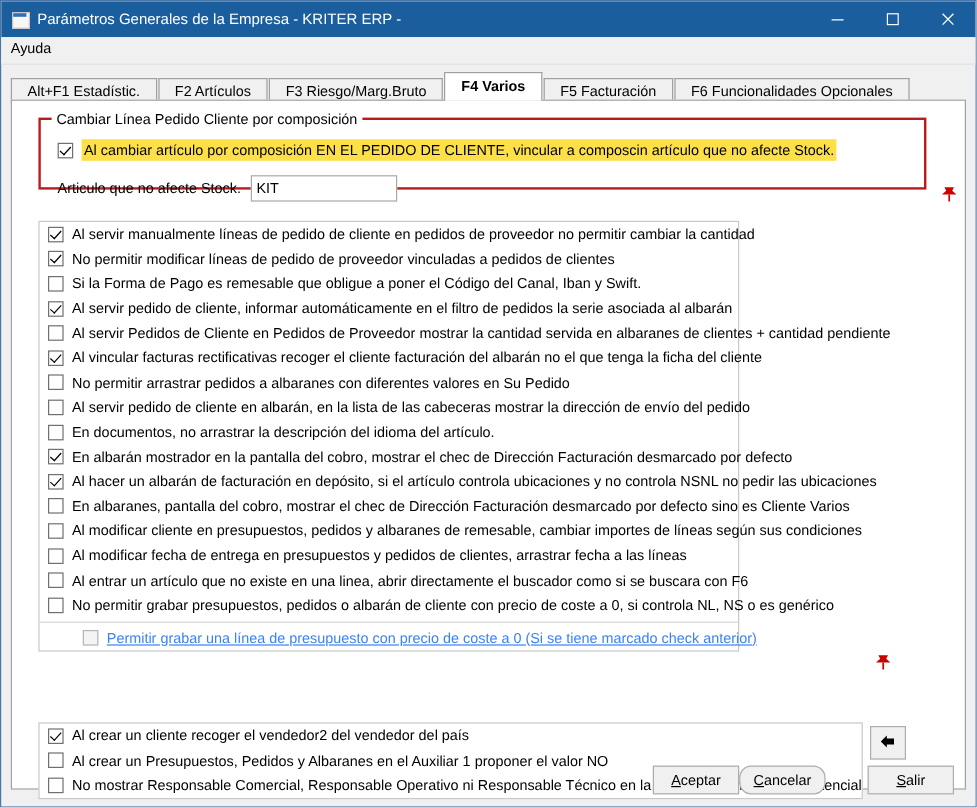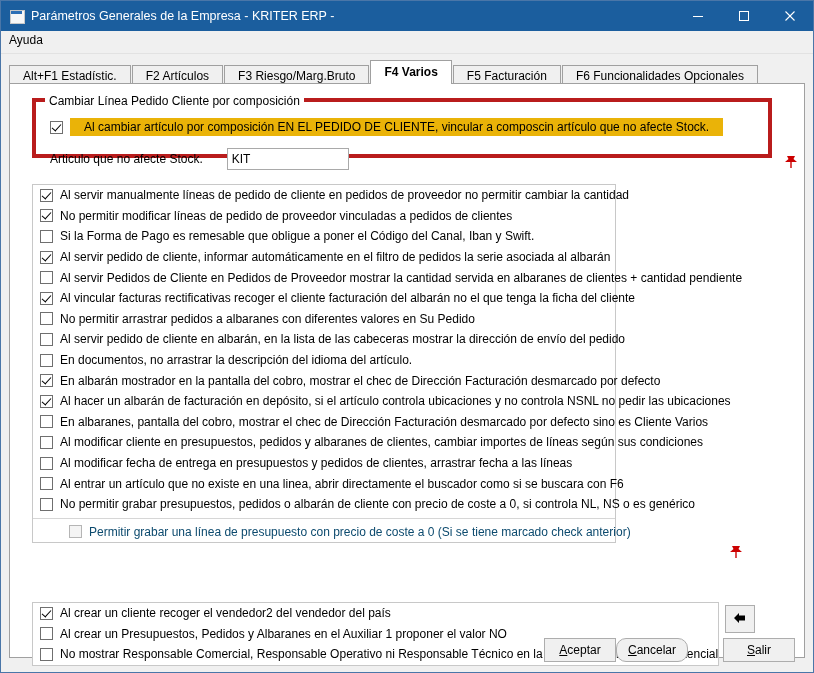--- a/index.html
+++ b/index.html
@@ -125,52 +125,51 @@
     box-sizing: border-box;
     top: -1px;
   }
   
   .groupbox {
     position: absolute;
     left: 22px;
     top: 14px;
     width: 740px;
     height: 60px;
-    border: 4px solid #b91c1c;
+    border: 2px solid #b91c1c;
     box-sizing: border-box;
   }
   .groupbox .legend {
     position: absolute;
     top: -8px;
     left: 9px;
     background: #ffffff;
     padding: 0 4px;
     font-size: 12px;
   }
   .hl-row {
     position: absolute;
     left: 14px;
     top: 16px;
     right: 12px;
     display: flex;
     align-items: center;
   }
   .hl-label {
-    background: #eab308;
-    font-size: 12px;
-    padding: 2px 14px;
+    background: #fde047;
+    font-size: 12px;
+    padding: 2px 2px;
     white-space: nowrap;
   }
   .field-row {
     position: absolute;
     left: 14px;
     top: 46px;
     display: flex;
     align-items: center;
-    gap: 16px;
   }
   .field-row .lbl {
     font-size: 12px;
     margin-right: 8px;
   }
   .textinput {
     width: 122px;
     height: 22px;
     border: 1px solid #a9a9a9;
     background: #ffffff;
@@ -223,21 +222,21 @@
     box-sizing: border-box;
   }
   .optrow .txt {
     margin-left: 7px;
     font-size: 12px;
     white-space: nowrap;
   }
   .optrow.indent {
     padding-left: 36px;
   }
-  .optrow.disabled .txt { color: #0c4a6e; }
+  .optrow.disabled .txt { color: #3b82f6; text-decoration: underline; }
   .sep {
     height: 1px;
     background: #d6d6d6;
     margin: 3px 0;
   }
   .optlist2 {
     position: absolute;
     left: 22px;
     top: 518px;
     width: 687px;
@@ -402,21 +401,21 @@
       <div class="optrow">
         <span class="cb checked"></span>
         <span class="txt">Al hacer un albarán de facturación en depósito, si el artículo controla ubicaciones y no controla NSNL no pedir las ubicaciones</span>
       </div>
       <div class="optrow">
         <span class="cb"></span>
         <span class="txt">En albaranes, pantalla del cobro, mostrar el chec de Dirección Facturación desmarcado por defecto sino es Cliente Varios</span>
       </div>
       <div class="optrow">
         <span class="cb"></span>
-        <span class="txt">Al modificar cliente en presupuestos, pedidos y albaranes de clientes, cambiar importes de líneas según sus condiciones</span>
+        <span class="txt">Al modificar cliente en presupuestos, pedidos y albaranes de remesable, cambiar importes de líneas según sus condiciones</span>
       </div>
       <div class="optrow">
         <span class="cb"></span>
         <span class="txt">Al modificar fecha de entrega en presupuestos y pedidos de clientes, arrastrar fecha a las líneas</span>
       </div>
       <div class="optrow">
         <span class="cb"></span>
         <span class="txt">Al entrar un artículo que no existe en una linea, abrir directamente el buscador como si se buscara con F6</span>
       </div>
       <div class="optrow">

